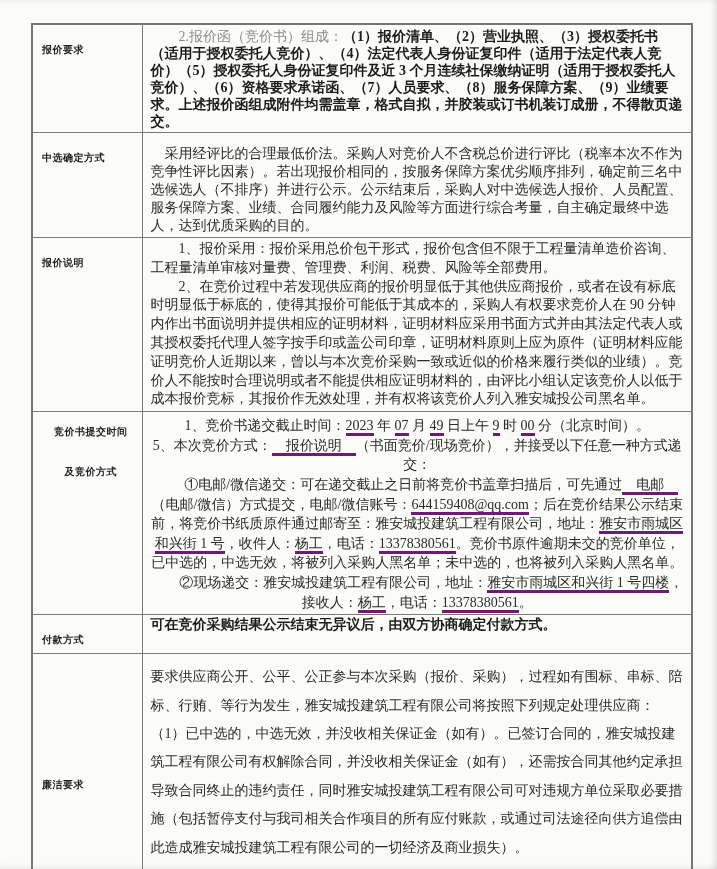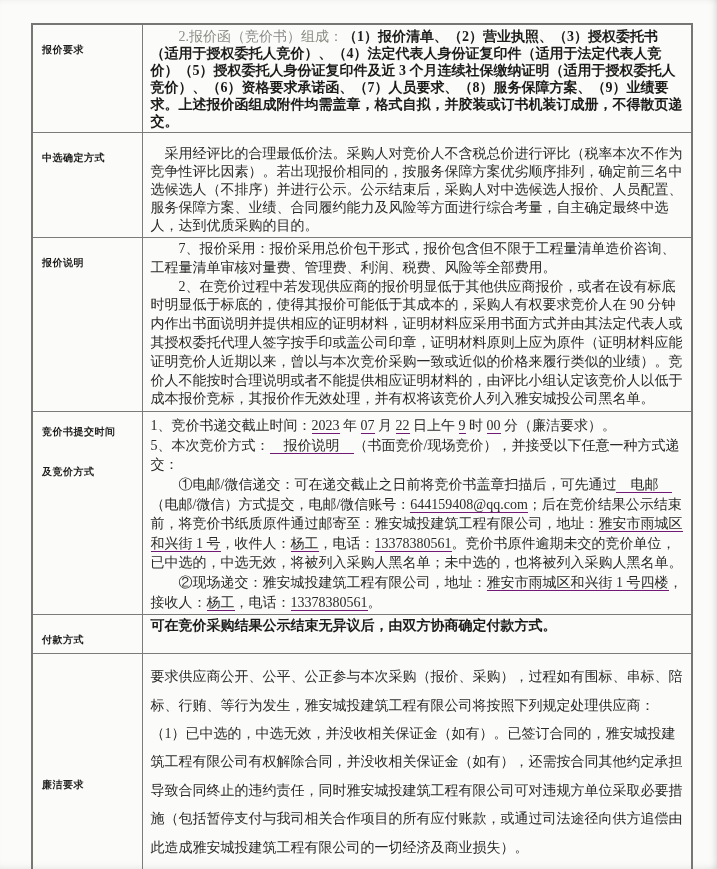--- a/index.html
+++ b/index.html
@@ -36,33 +36,33 @@
     color:#1e1e1e;
   }
   td.content{
     font-size:14px;
     line-height:19px;
     padding:3px 7px 2px 8px;
     color:#2a2a28;
   }
   .para{margin:0;}
   .para.indent{text-indent:2em;}
-  .u{border-bottom:1px solid #701a75;}
+  .u{border-bottom:3px solid #701a75;}
   .pre{white-space:pre;}
   .b{font-weight:700;color:#1c1c1a;}
   .faint{color:#8b8b86;}
   
   tr.r0{height:95px;}  tr.r0 td.content{line-height:17px;}
   tr.r1{height:80px;}  tr.r1 td.content{line-height:18px;padding-top:12px;}
   tr.r1 .para.indent{text-indent:1em;}
   tr.r2{height:169px;} tr.r2 td.content{line-height:18.8px;padding-top:2px;}
-  tr.r3{height:178px;} tr.r3 td.label{line-height:40px;padding-top:0;}
+  tr.r3{height:178px;text-align:center;} tr.r3 td.label{line-height:40px;padding-top:0;}
                        tr.r3 td.content{line-height:19.6px;padding-top:4px;}
   tr.r4{height:39px;}  tr.r4 td.label{vertical-align:middle;padding-top:16px;}
-                       tr.r4 td.content{padding-top:1px;}
+                       tr.r4 td.content{padding-top:1px;font-family:Liberation Mono, monospace;}
   tr.r5{height:268px;} tr.r5 td.label{vertical-align:middle;padding-top:0;}
                        tr.r5 td.content{line-height:28.4px;padding-top:9px;}
 </style>
 </head>
 <body>
 
 <div class="page">
   <table class="doc">
     <colgroup>
       <col style="width:110px">
@@ -77,29 +77,29 @@
       </tr>
       <tr class="r1">
         <td class="label">中选确定方式</td>
         <td class="content">
             <div class="para indent"><span>采用经评比的合理最低价法。采购人对竞价人不含税总价进行评比（税率本次不作为竞争性评比因素）。若出现报价相同的，按服务保障方案优劣顺序排列，确定前三名中选候选人（不排序）并进行公示。公示结束后，采购人对中选候选人报价、人员配置、服务保障方案、业绩、合同履约能力及风险等方面进行综合考量，自主确定最终中选人，达到优质采购的目的。</span></div>
           </td>
       </tr>
       <tr class="r2">
         <td class="label">报价说明</td>
         <td class="content">
-            <div class="para indent"><span>7、报价采用：报价采用总价包干形式，报价包含但不限于工程量清单造价咨询、工程量清单审核对量费、管理费、利润、税费、风险等全部费用。</span></div>
+            <div class="para indent"><span>1、报价采用：报价采用总价包干形式，报价包含但不限于工程量清单造价咨询、工程量清单审核对量费、管理费、利润、税费、风险等全部费用。</span></div>
             <div class="para indent"><span>2、在竞价过程中若发现供应商的报价明显低于其他供应商报价，或者在设有标底时明显低于标底的，使得其报价可能低于其成本的，采购人有权要求竞价人在 90 分钟内作出书面说明并提供相应的证明材料，证明材料应采用书面方式并由其法定代表人或其授权委托代理人签字按手印或盖公司印章，证明材料原则上应为原件（证明材料应能证明竞价人近期以来，曾以与本次竞价采购一致或近似的价格来履行类似的业绩）。竞价人不能按时合理说明或者不能提供相应证明材料的，由评比小组认定该竞价人以低于成本报价竞标，其报价作无效处理，并有权将该竞价人列入雅安城投公司黑名单。</span></div>
           </td>
       </tr>
       <tr class="r3">
         <td class="label">竞价书提交时间
 及竞价方式</td>
         <td class="content">
-            <div class="para"><span>1、竞价书递交截止时间：</span><span class="u">2023</span><span> 年 </span><span class="u">07</span><span> 月 </span><span class="u">22</span><span> 日上午 </span><span class="u">9</span><span> 时 </span><span class="u">00</span><span> 分（廉洁要求）。</span></div>
+            <div class="para"><span>1、竞价书递交截止时间：</span><span class="u">2023</span><span> 年 </span><span class="u">07</span><span> 月 </span><span class="u">49</span><span> 日上午 </span><span class="u">9</span><span> 时 </span><span class="u">00</span><span> 分（北京时间）。</span></div>
             <div class="para"><span>5、本次竞价方式：</span><span class="u pre">　报价说明　</span><span>（书面竞价/现场竞价），并接受以下任意一种方式递交：</span></div>
             <div class="para indent"><span>①电邮/微信递交：可在递交截止之日前将竞价书盖章扫描后，可先通过</span><span class="u pre">　电邮　</span><span>（电邮/微信）方式提交，电邮/微信账号：</span><span class="u">644159408@qq.com</span><span>；后在竞价结果公示结束前，将竞价书纸质原件通过邮寄至：雅安城投建筑工程有限公司，地址：</span><span class="u">雅安市雨城区和兴街 1 号</span><span>，收件人：</span><span class="u">杨工</span><span>，电话：</span><span class="u">13378380561</span><span>。竞价书原件逾期未交的竞价单位，已中选的，中选无效，将被列入采购人黑名单；未中选的，也将被列入采购人黑名单。</span></div>
             <div class="para indent"><span>②现场递交：雅安城投建筑工程有限公司，地址：</span><span class="u">雅安市雨城区和兴街 1 号四楼</span><span>，接收人：</span><span class="u">杨工</span><span>，电话：</span><span class="u">13378380561</span><span>。</span></div>
           </td>
       </tr>
       <tr class="r4">
         <td class="label">付款方式</td>
         <td class="content">
             <div class="para"><span class="b">可在竞价采购结果公示结束无异议后，由双方协商确定付款方式。</span></div>
           </td>

